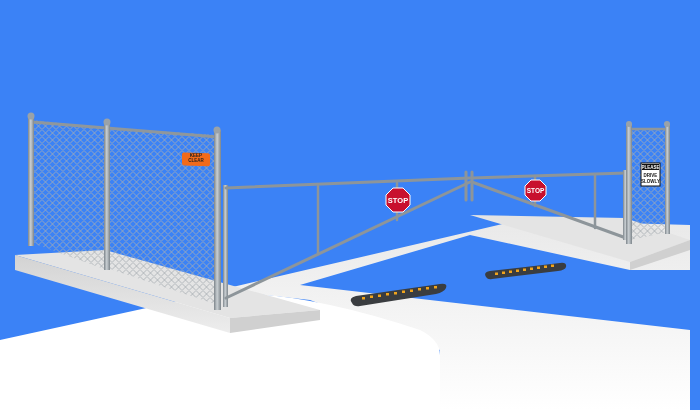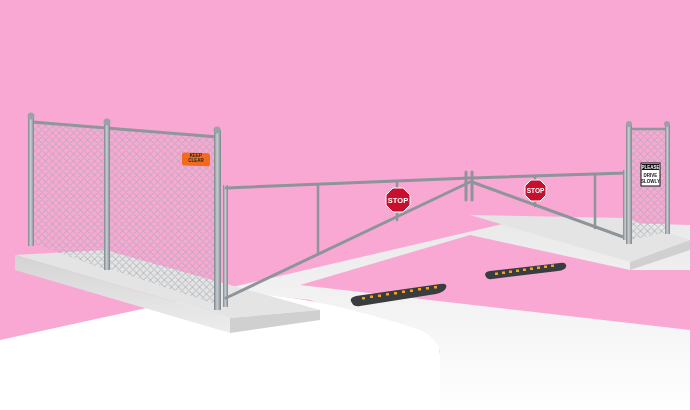--- a/index.html
+++ b/index.html
@@ -1,16 +1,16 @@
 <!DOCTYPE html>
 <html><head>
 <meta charset="utf-8">
 <style>
   html, body { margin:0; padding:0; background:#ffffff; }
-  .scene { position:relative; width:700px; height:410px; overflow:hidden; background:#f9a8d4; font-family:"Liberation Sans", sans-serif; }
+  .scene { position:relative; width:700px; height:410px; overflow:hidden; background:#3b82f6; font-family:"Liberation Sans", sans-serif; }
   svg { position:absolute; left:0; top:0; }
   .stop-text { font-family:"Liberation Sans", sans-serif; font-weight:bold; fill:#ffffff; }
   .sign-text { font-family:"Liberation Sans", sans-serif; font-weight:bold; }
 </style>
 </head>
 <body>
 
 <div class="scene">
 <svg width="700" height="410" viewBox="0 0 700 410" xmlns="http://www.w3.org/2000/svg">
   <defs>

